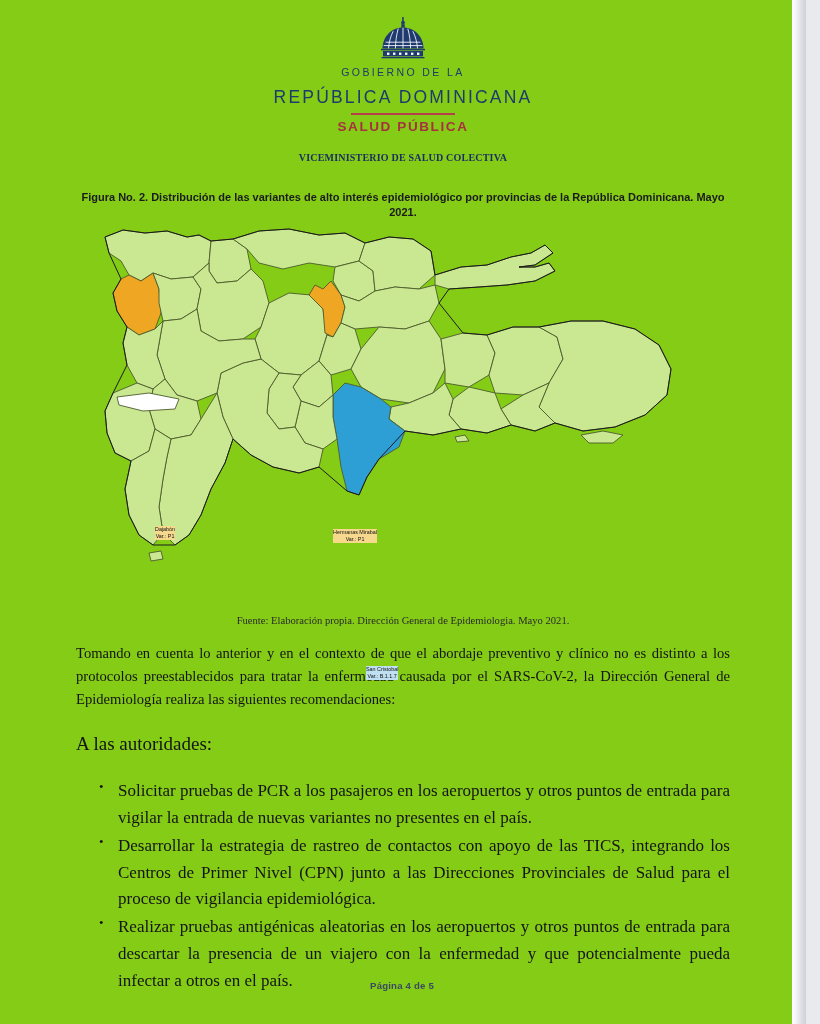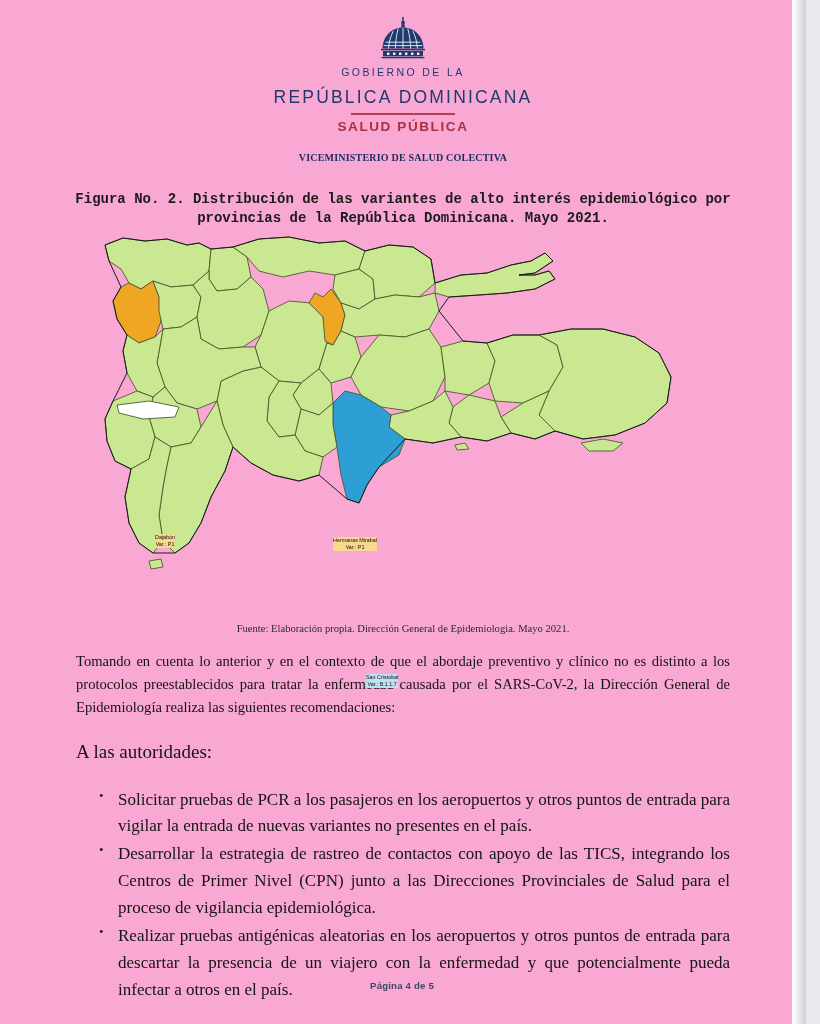--- a/index.html
+++ b/index.html
@@ -10,21 +10,21 @@
   body {
     width: 820px;
     height: 1024px;
     overflow: hidden;
     font-family: "Liberation Serif", serif;
   }
   .page {
     position: relative;
     width: 806px;
     height: 1024px;
-    background: #f9a8d4;
+    background: #84cc16;
     box-sizing: border-box;
     overflow: hidden;
   }
   .page-edge {
     position: absolute;
     top: 0;
     right: 0;
     width: 14px;
     height: 1024px;
     background: linear-gradient(to right, #ffffff 0%, #f4f4f6 30%, #dcdde3 70%, #cfd1d8 100%);
@@ -82,23 +82,23 @@
     color: #1a2e63;
     font-weight: bold;
     margin-top: 1px;
     letter-spacing: 0.1px;
   }
 
   
   .figure-title {
     margin: 27px 75px 0 75px;
     text-align: center;
-    font-family: Liberation Mono, monospace;
-    font-weight: bold;
-    font-size: 14px;
+    font-family: Liberation Sans, sans-serif;
+    font-weight: bold;
+    font-size: 11px;
     line-height: 1.42;
     color: #1b1b1b;
   }
   .map-wrap {
     position: relative;
     margin-top: 2px;
     height: 392px;
   }
   .map-svg {
     display: block;

